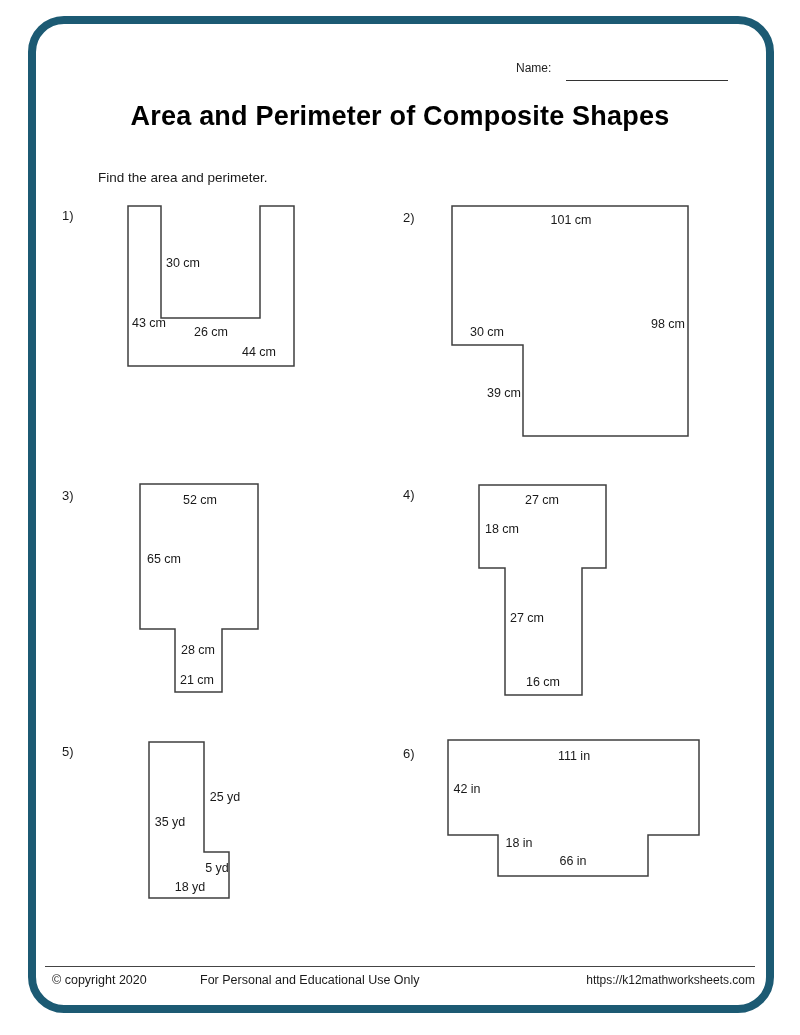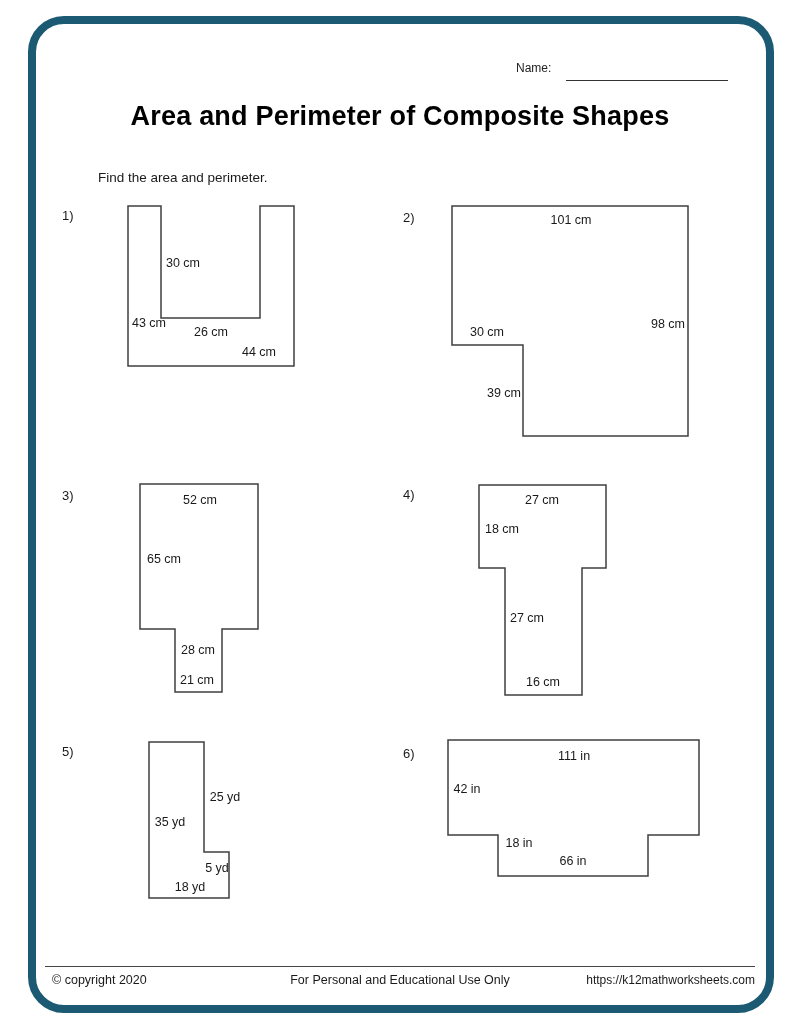--- a/index.html
+++ b/index.html
@@ -77,21 +77,21 @@
   }
   .footer-left {
     position: absolute;
     left: 52px; top: 973px;
     font-size: 12.5px;
   }
   .footer-center {
     position: absolute;
     left: 200px; top: 973px;
     width: 400px;
-    text-align: center;
+    text-align: left;
     font-size: 12.5px;
   }
   .footer-right {
     position: absolute;
     right: 45px; top: 973px;
     font-size: 12px;
   }
 </style>
 </head>
 <body>

